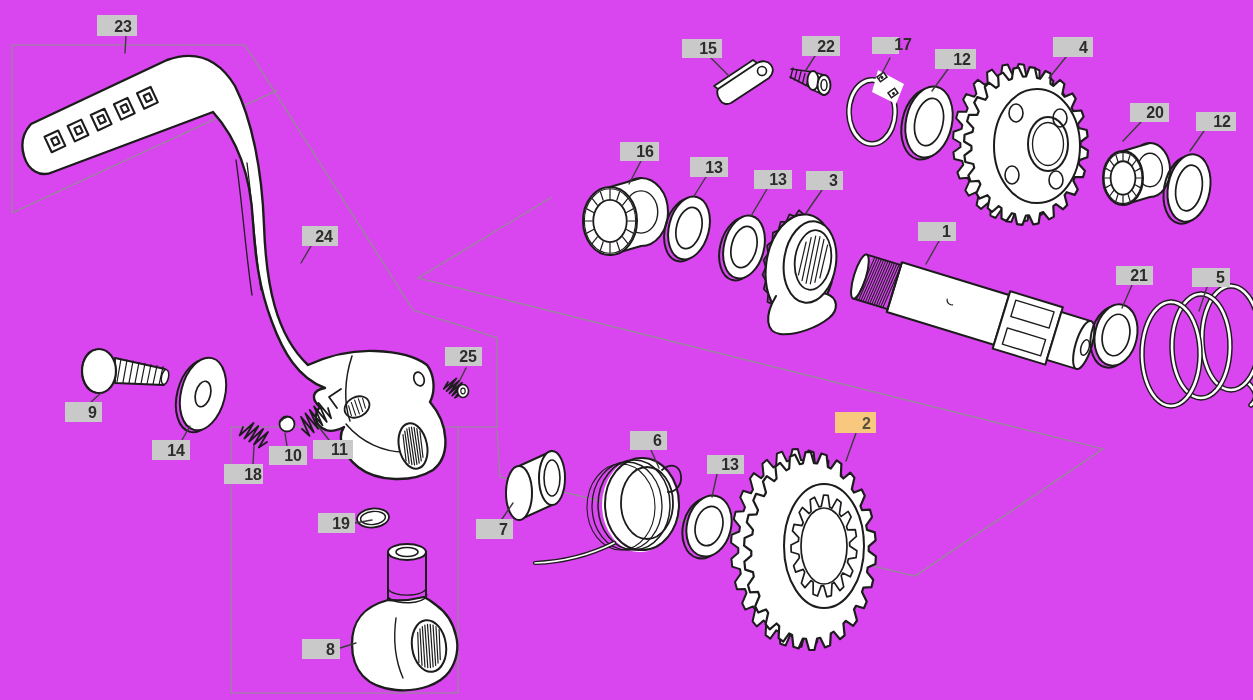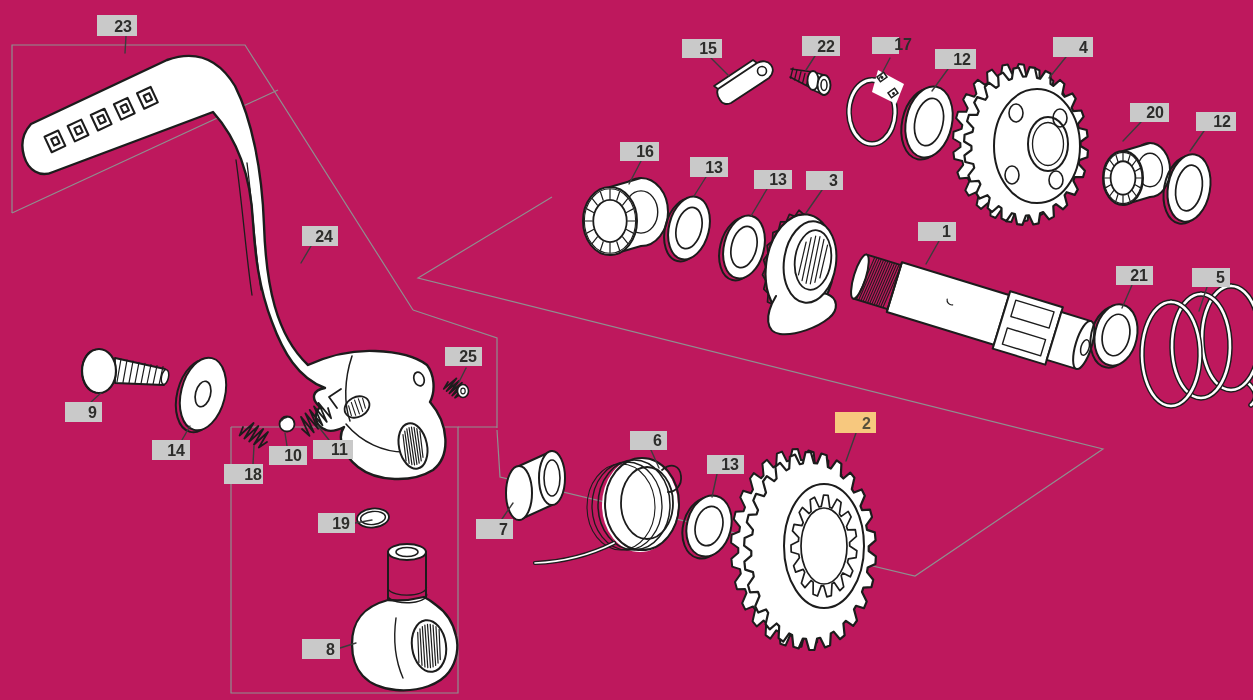--- a/index.html
+++ b/index.html
@@ -1,16 +1,16 @@
 <!DOCTYPE html>
 <html><head>
 <meta charset="utf-8">
 <style>
   html,body{margin:0;padding:0;background:#ffffff;}
-  .stage{position:relative;width:1253px;height:700px;overflow:hidden;background:#be185d;
+  .stage{position:relative;width:1253px;height:700px;overflow:hidden;background:#d946ef;
          font-family:"Liberation Sans",sans-serif;}
   svg{position:absolute;left:0;top:0;}
   text{font-family:"Liberation Sans",sans-serif;font-weight:bold;}
 </style>
 </head>
 <body>
 
 <div class="stage">
   <svg id="scene" width="1253" height="700" viewBox="0 0 1253 700">
     <g id="boundaries">

